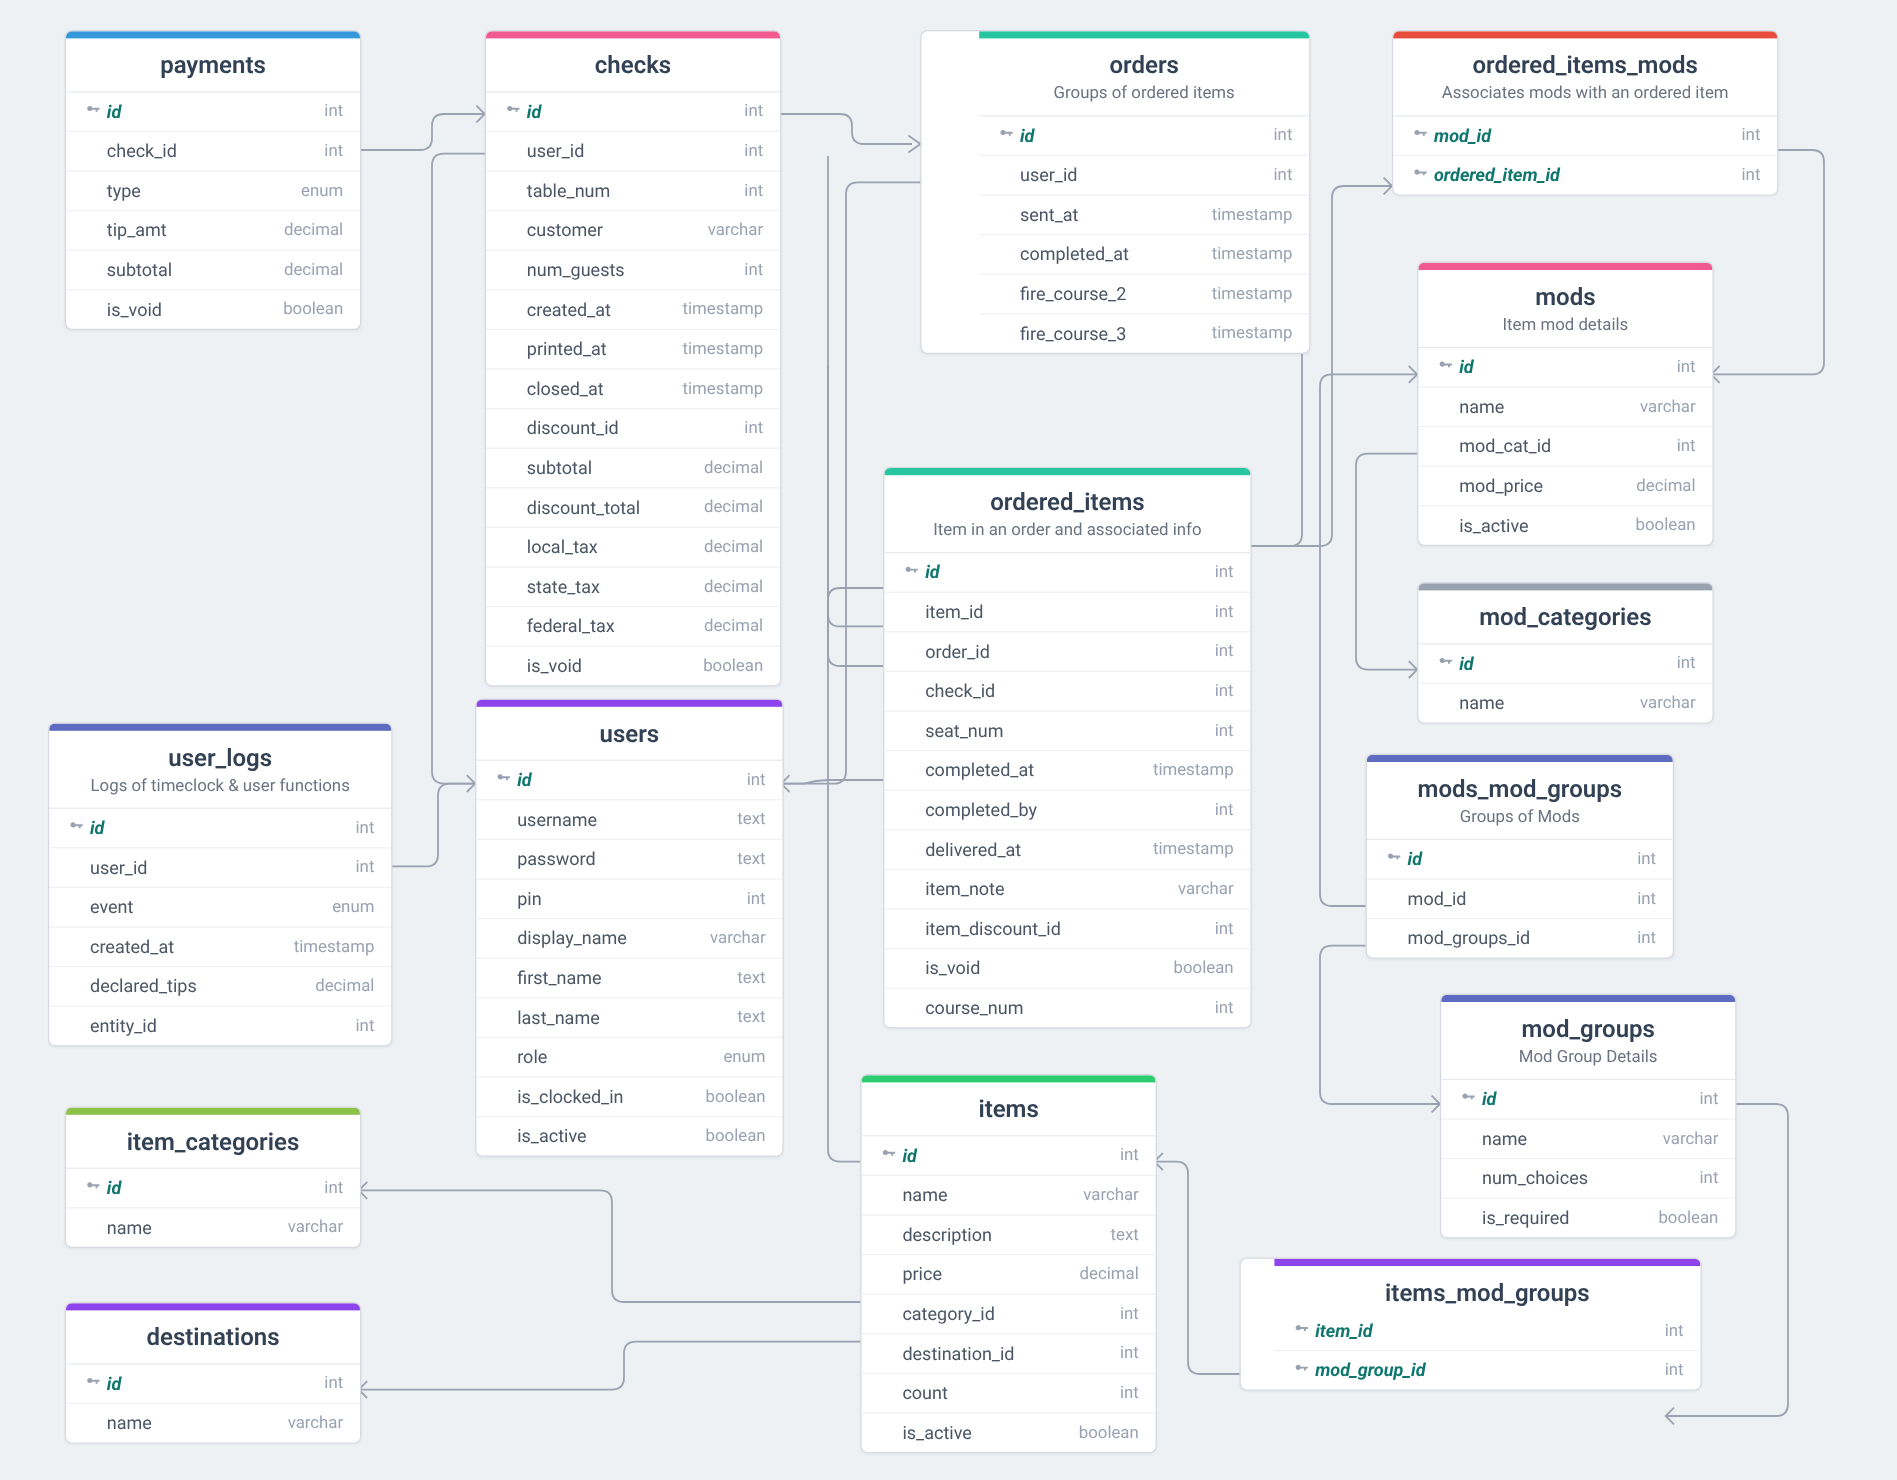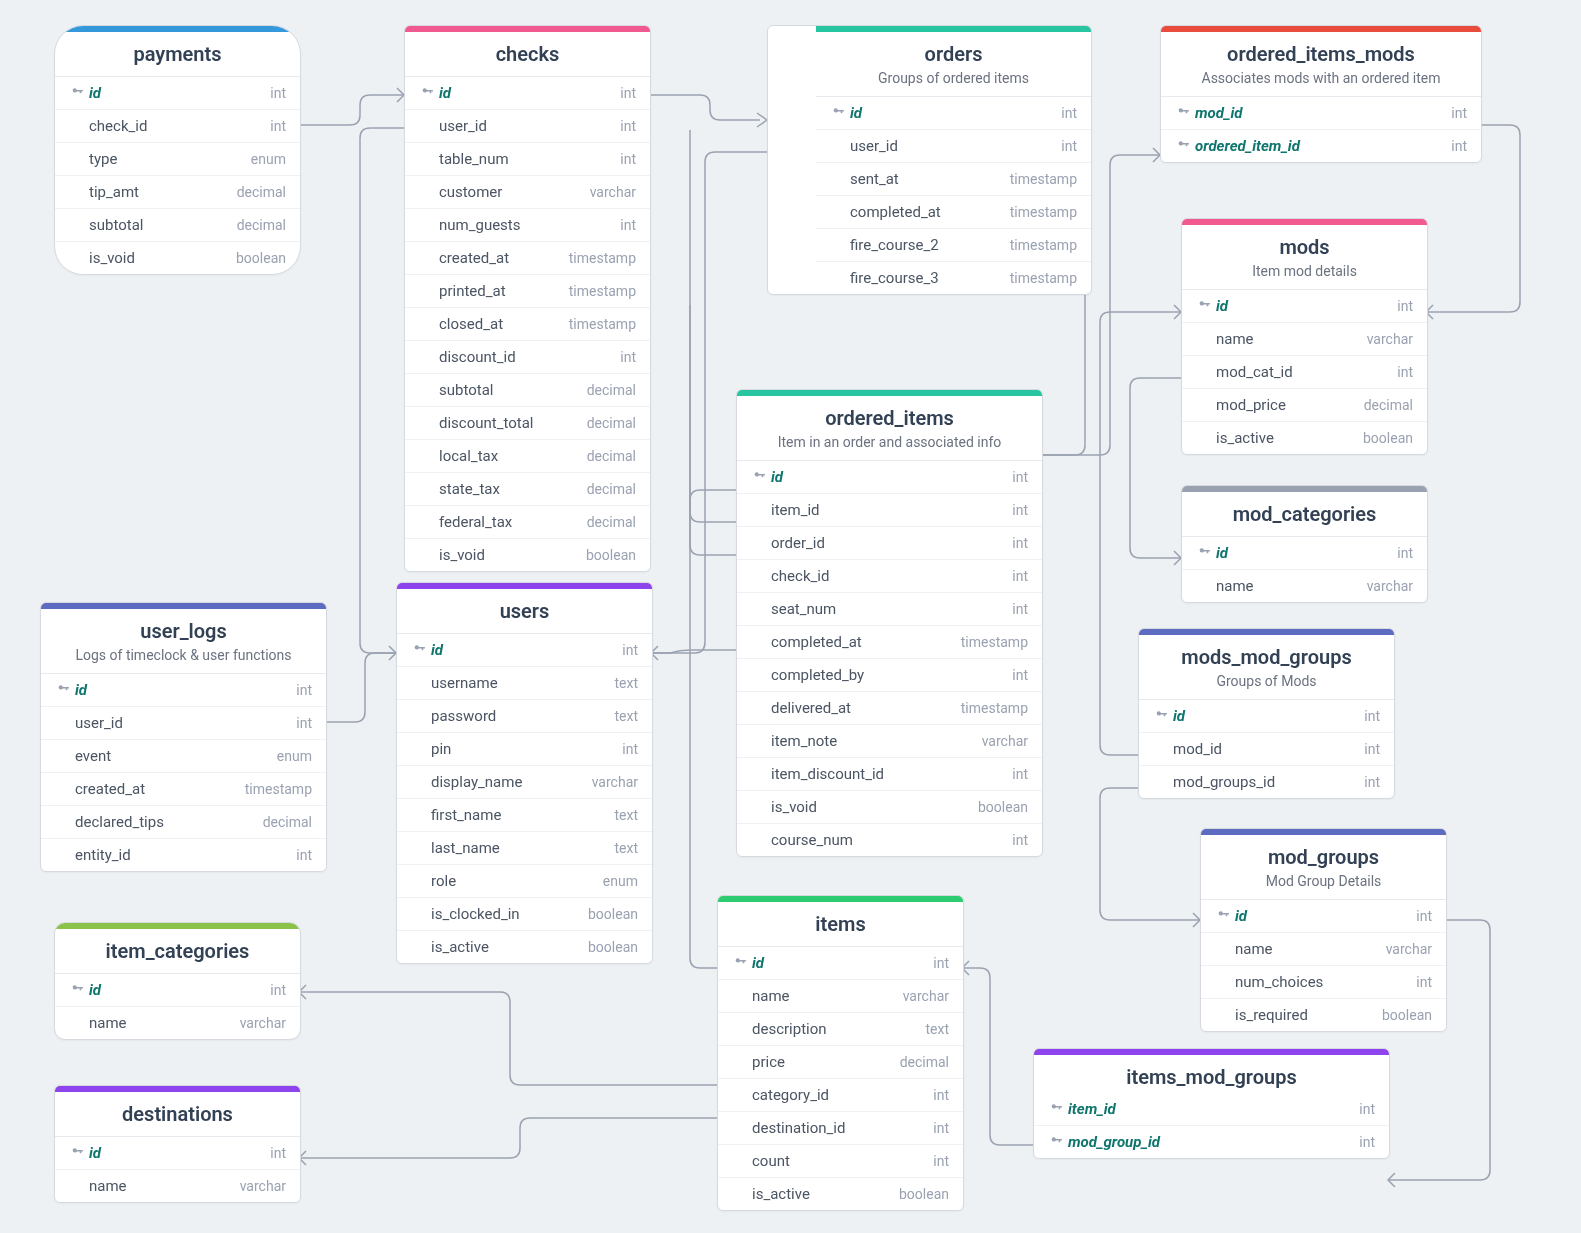--- a/index.html
+++ b/index.html
@@ -138,21 +138,21 @@
     <path d="M306 985 L299 992 L306 999"></path>
 
     <path d="M717 1118 H530 Q520 1118 520 1128 V1148 Q520 1158 510 1158 H299"></path>
     <path d="M306 1151 L299 1158 L306 1165"></path>
 
     <path d="M325 722 H355 Q365 722 365 712 V663 Q365 653 375 653 H396"></path>
   </g>
 </svg>
 
 <div id="canvas">
-    <div class="table no-sub" style="left: 54px; top: 25px; width: 245px; border-radius: 29px;">
+    <div class="table no-sub" style="left: 54px; top: 25px; width: 245px;">
       <div class="top-bar c-blue"></div>
       <div class="title">payments</div>
       <div class="row pk">
         <span class="key-icon"><svg width="13" height="13" viewBox="0 0 24 24" fill="#9aa2b1">
             <path d="M7 14a4 4 0 1 1 3.87-5H22v3h-3v3h-3v-3h-5.13A4 4 0 0 1 7 14z"></path>
           </svg></span>
         <span class="name">id</span>
         <span class="type">int</span>
       </div>
       <div class="row">
@@ -614,21 +614,21 @@
         <span class="key-icon"></span>
         <span class="name">count</span>
         <span class="type">int</span>
       </div>
       <div class="row">
         <span class="key-icon"></span>
         <span class="name">is_active</span>
         <span class="type">boolean</span>
       </div>
     </div>
-    <div class="table no-sub" style="left: 54px; top: 922px; width: 245px; border-radius: 11px;">
+    <div class="table no-sub" style="left: 54px; top: 922px; width: 245px;">
       <div class="top-bar c-lime"></div>
       <div class="title">item_categories</div>
       <div class="row pk">
         <span class="key-icon"><svg width="13" height="13" viewBox="0 0 24 24" fill="#9aa2b1">
             <path d="M7 14a4 4 0 1 1 3.87-5H22v3h-3v3h-3v-3h-5.13A4 4 0 0 1 7 14z"></path>
           </svg></span>
         <span class="name">id</span>
         <span class="type">int</span>
       </div>
       <div class="row">
@@ -646,21 +646,21 @@
           </svg></span>
         <span class="name">id</span>
         <span class="type">int</span>
       </div>
       <div class="row">
         <span class="key-icon"></span>
         <span class="name">name</span>
         <span class="type">varchar</span>
       </div>
     </div>
-    <div class="table" style="left: 1033px; top: 1048px; width: 355px;">
+    <div class="table" style="left: 1033px; top: 1048px; width: 355px; padding-left: 28px;">
       <div class="top-bar c-purple"></div>
       <div class="title">items_mod_groups</div>
       <div class="row pk">
         <span class="key-icon"><svg width="13" height="13" viewBox="0 0 24 24" fill="#9aa2b1">
             <path d="M7 14a4 4 0 1 1 3.87-5H22v3h-3v3h-3v-3h-5.13A4 4 0 0 1 7 14z"></path>
           </svg></span>
         <span class="name">item_id</span>
         <span class="type">int</span>
       </div>
       <div class="row pk">

